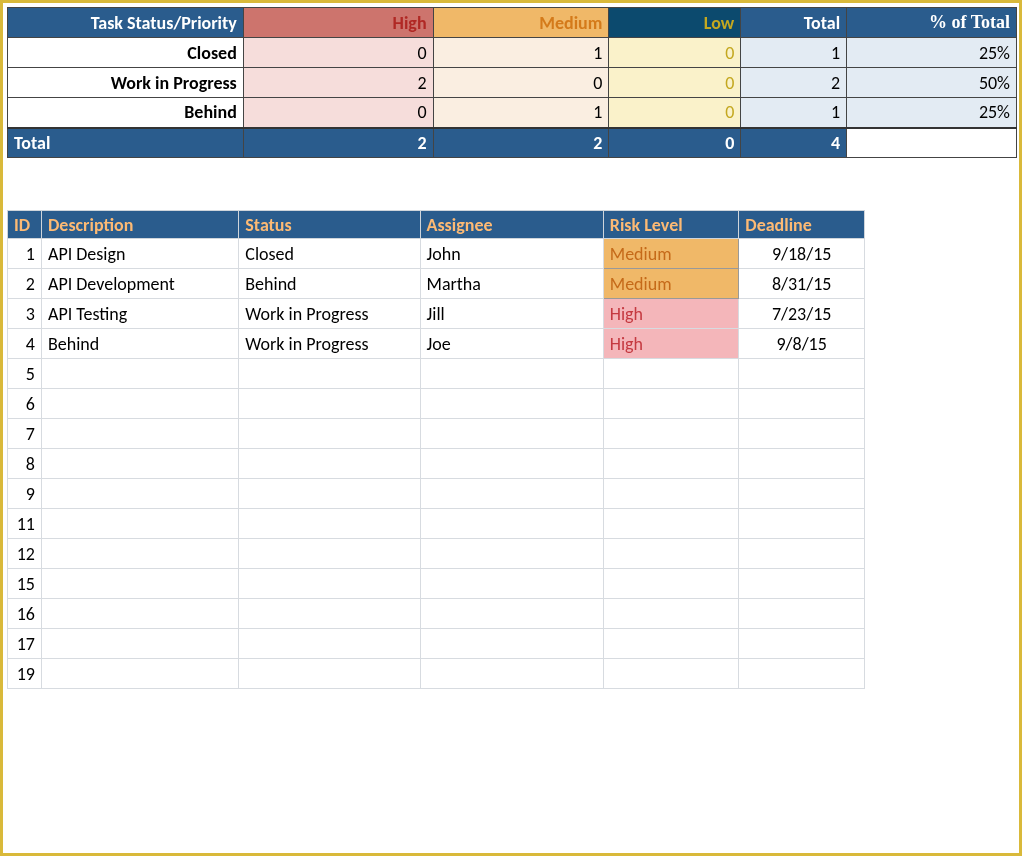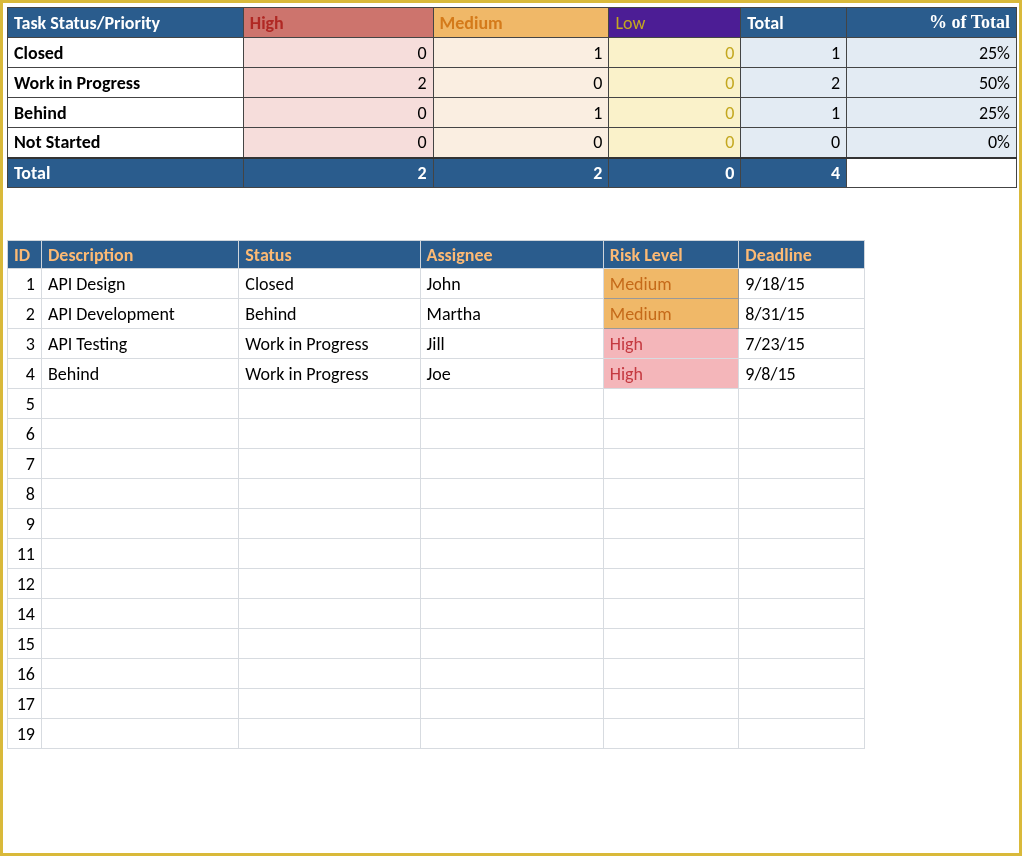--- a/index.html
+++ b/index.html
@@ -15,20 +15,21 @@
   }
   .summary-table {
     border-collapse: collapse;
     width: 1010px;
   }
   .summary-table th, .summary-table td {
     border: 1px solid #444;
     height: 30px;
     padding: 2px 6px;
     vertical-align: middle;
+    text-align: right;
   }
   .hdr-blue {
     background: #2a5c8d;
     color: #fff;
     font-weight: bold;
     text-align: left;
   }
   .hdr-blue.right { text-align: right; font-family: Liberation Serif, serif; }
   .hdr-high {
     background: #cd746d;
@@ -36,23 +37,23 @@
     font-weight: bold;
     text-align: left;
   }
   .hdr-med {
     background: #f0b868;
     color: #d47a1a;
     font-weight: bold;
     text-align: left;
   }
   .hdr-low {
-    background: #4c1d95;
+    background: #0c4a6e;
     color: #c4a820;
-    font-weight: normal;
+    font-weight: bold;
     text-align: left;
   }
   .cell-high { background: #f6dddb; text-align: right; }
   .cell-med  { background: #faeee1; text-align: right; }
   .cell-low  { background: #faf2ca; color: #c4a820; text-align: right; }
   .cell-tot  { background: #e3ebf3; text-align: right; }
   .status-label { font-weight: bold; text-align: left; }
   .total-row td {
     background: #2a5c8d;
     color: #fff;
@@ -81,21 +82,21 @@
     border: 1px solid #d7dbe0;
     height: 30px;
     padding: 2px 6px;
     vertical-align: middle;
   }
   .col-id { width: 34px; text-align: right; }
   .col-desc { width: 198px; }
   .col-status { width: 182px; }
   .col-assign { width: 184px; }
   .col-risk { width: 136px; }
-  .col-dead { width: 126px; text-align: left; }
+  .col-dead { width: 126px; text-align: center; }
   .risk-medium {
     background: #f0b868;
     color: #c56a19;
     font-weight: normal;
     border: 1px solid #999 !important;
   }
   .risk-high {
     background: #f4b6ba;
     color: #c53a41;
   }
@@ -131,28 +132,20 @@
         <td class="cell-tot">2</td>
         <td class="cell-tot">50%</td>
       </tr>
       <tr>
         <td class="status-label">Behind</td>
         <td class="cell-high">0</td>
         <td class="cell-med">1</td>
         <td class="cell-low">0</td>
         <td class="cell-tot">1</td>
         <td class="cell-tot">25%</td>
-      </tr>
-      <tr>
-        <td class="status-label">Not Started</td>
-        <td class="cell-high">0</td>
-        <td class="cell-med">0</td>
-        <td class="cell-low">0</td>
-        <td class="cell-tot">0</td>
-        <td class="cell-tot">0%</td>
       </tr>
     </tbody>
   <tbody>
       <tr class="total-row">
     <td>Total</td>
     <td>2</td>
     <td>2</td>
     <td>0</td>
     <td>4</td>
     <td class="pct-blank"></td>
@@ -254,28 +247,20 @@
       </tr>
       <tr>
         <td class="col-id">12</td>
         <td class="col-desc"></td>
         <td class="col-status"></td>
         <td class="col-assign"></td>
         <td class="col-risk"></td>
         <td class="col-dead"></td>
       </tr>
       <tr>
-        <td class="col-id">14</td>
-        <td class="col-desc"></td>
-        <td class="col-status"></td>
-        <td class="col-assign"></td>
-        <td class="col-risk"></td>
-        <td class="col-dead"></td>
-      </tr>
-      <tr>
         <td class="col-id">15</td>
         <td class="col-desc"></td>
         <td class="col-status"></td>
         <td class="col-assign"></td>
         <td class="col-risk"></td>
         <td class="col-dead"></td>
       </tr>
       <tr>
         <td class="col-id">16</td>
         <td class="col-desc"></td>

